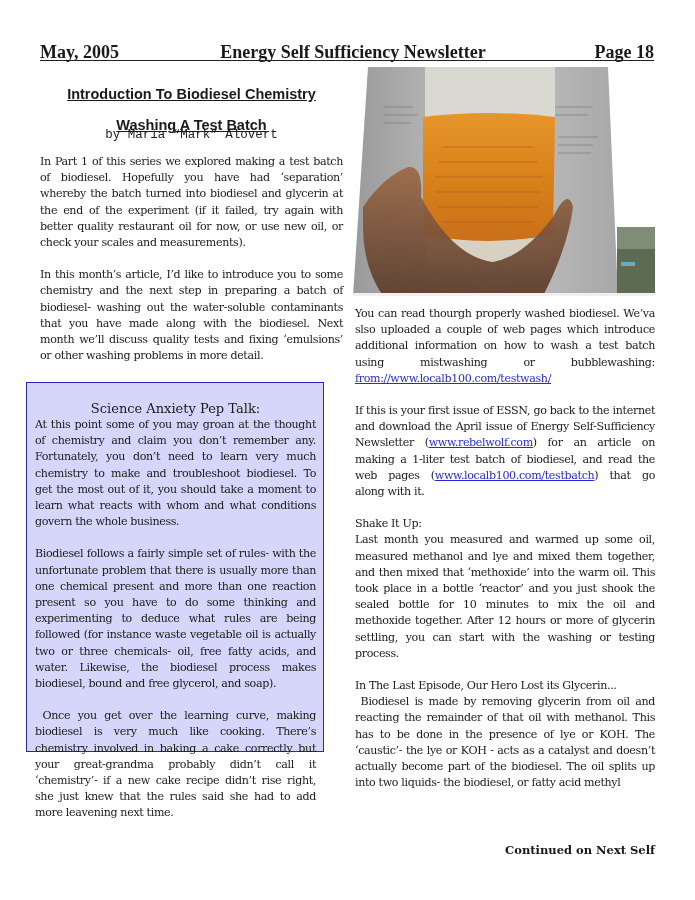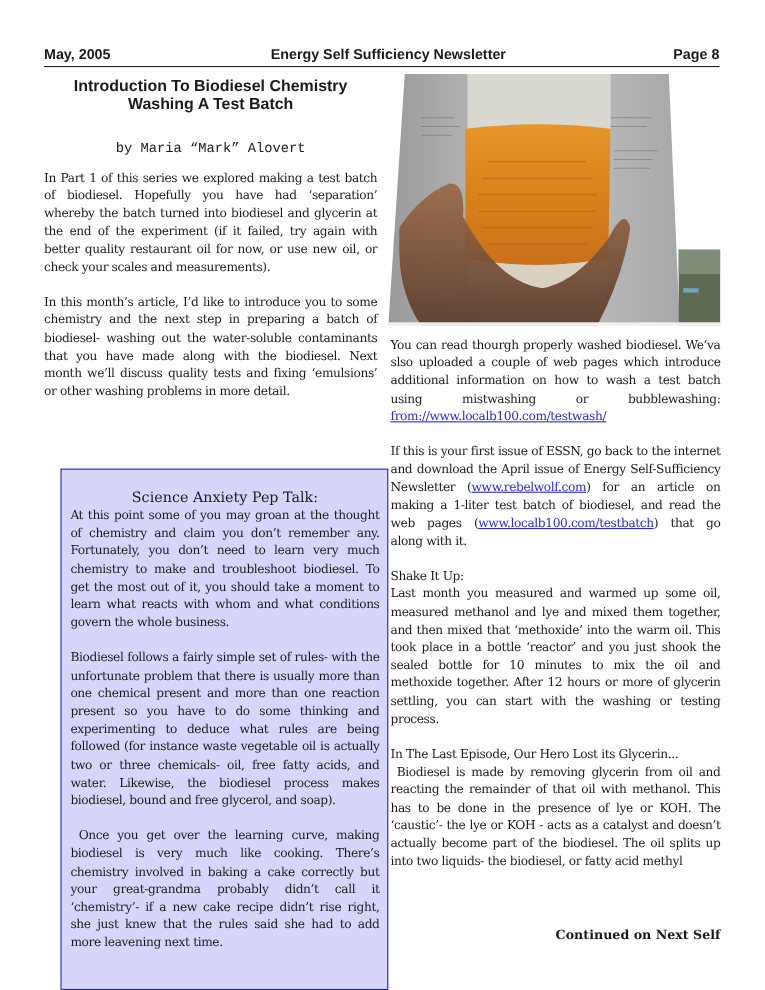--- a/index.html
+++ b/index.html
@@ -1,46 +1,45 @@
 <!DOCTYPE html>
 <html><head>
 <meta charset="utf-8">
 <style>
   html, body { margin: 0; padding: 0; background: #ffffff; }
   body { width: 695px; height: 900px; position: relative; overflow: hidden; color: #1a1a1a; }
   .header {
     position: absolute; left: 40px; top: 40px; width: 614px; height: 20px;
     border-bottom: 1.5px solid #222;
-    font-family: Liberation Sans, sans-serif; font-weight: bold; font-size: 13px;
+    font-family: Liberation Serif, serif; font-weight: bold; font-size: 18px;
   }
   .header .left { position: absolute; left: 0; top: 2px; }
   .header .center { position: absolute; left: 12px; right: 0; top: 2px; text-align: center; }
   .header .right { position: absolute; right: 0; top: 2px; }
 
   .title {
     position: absolute; left: 40px; top: 71px; width: 303px; text-align: center;
     font-family: "Liberation Sans", sans-serif; font-weight: bold; font-size: 14.5px; line-height: 15px;
   }
-  .title div { margin: 1px; }
+  .title div { margin: 16px; text-decoration: underline; }
   .byline {
     position: absolute; left: 40px; top: 128px; width: 303px; text-align: center;
     font-family: Liberation Mono, monospace; font-size: 12.5px;
   }
   .body-text {
     font-family: "DejaVu Serif", serif; font-size: 11.1px; line-height: 16.2px; letter-spacing: -0.35px;
     text-align: justify;
   }
   .col-left { position: absolute; left: 40px; top: 154px; width: 303px; }
   .col-left p { margin: 0 0 16px 0; }
 
   .pep-box {
-    position: absolute; left: 55px; top: 382px; width: 298px; height: 474px;
+    position: absolute; left: 26px; top: 382px; width: 298px; height: 370px;
     background: #d6d6fb; border: 1.5px solid #2a2aa8; box-sizing: border-box;
     padding: 18px 7px 0 8px;
-    margin-top: 44px;
   }
   .pep-box h3 {
     margin: 0; text-align: center; font-family: "DejaVu Serif", serif; font-weight: normal;
     font-size: 13px; line-height: 16px; letter-spacing: 0;
   }
   .pep-box p { margin: 0 0 16px 0; }
 
   .photo {
     position: absolute; left: 353px; top: 67px; width: 302px; height: 229px; overflow: hidden;
     background: #ffffff;
@@ -52,21 +51,21 @@
     position: absolute; right: 40px; top: 843px;
     font-family: "DejaVu Serif", serif; font-weight: bold; font-size: 11.5px;
   }
 </style>
 </head>
 <body>
 
 <div class="header">
   <span class="left">May, 2005</span>
   <span class="center">Energy Self Sufficiency Newsletter</span>
-  <span class="right">Page 8</span>
+  <span class="right">Page 18</span>
 </div>
 
 <div class="title">
   <div>Introduction To Biodiesel Chemistry</div>
   <div>Washing A Test Batch</div>
 </div>
 <div class="byline">by Maria “Mark” Alovert</div>
 
 <div class="col-left body-text">
   <p>In Part 1 of this series we explored making a test batch of biodiesel. Hopefully you have had ‘separation’ whereby the batch turned into biodiesel and glycerin at the end of the experiment (if it failed, try again with better quality restaurant oil for now, or use new oil, or check your scales and measurements).</p>

